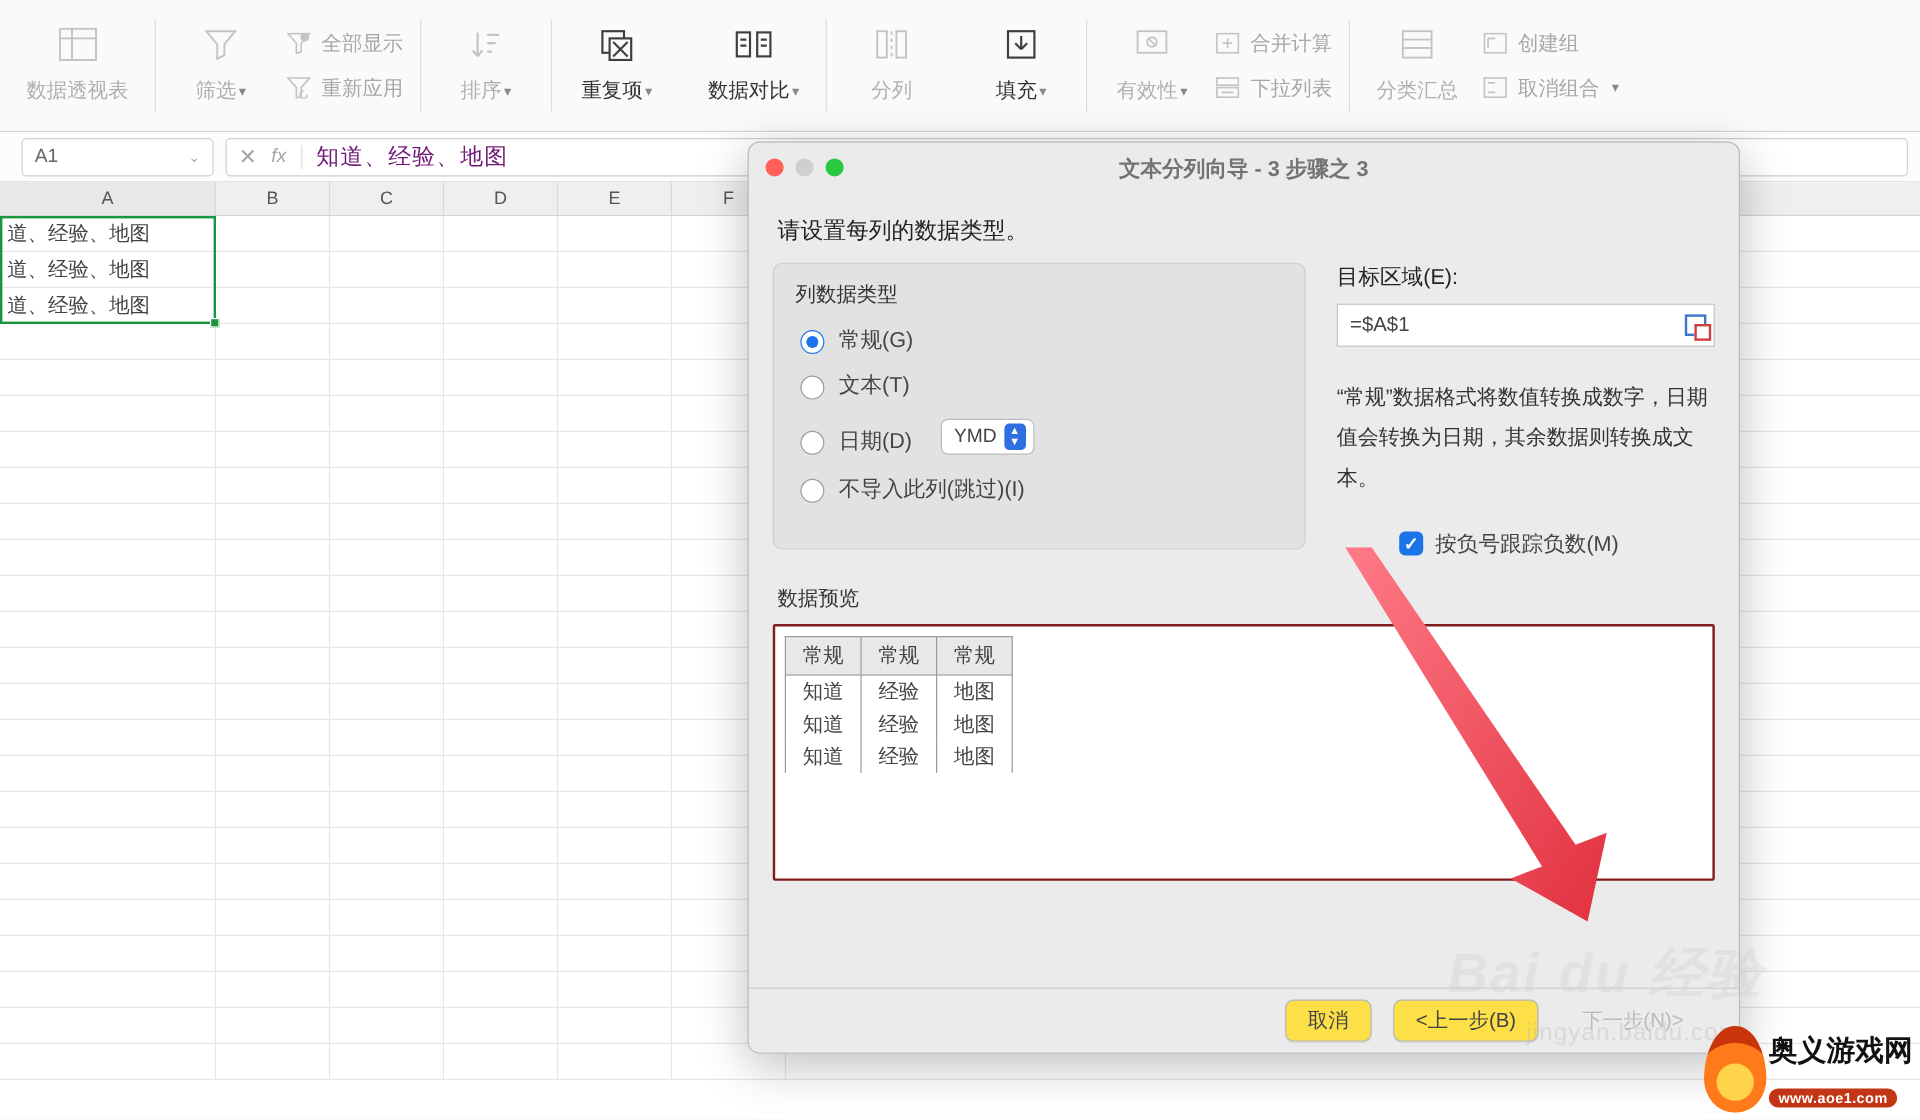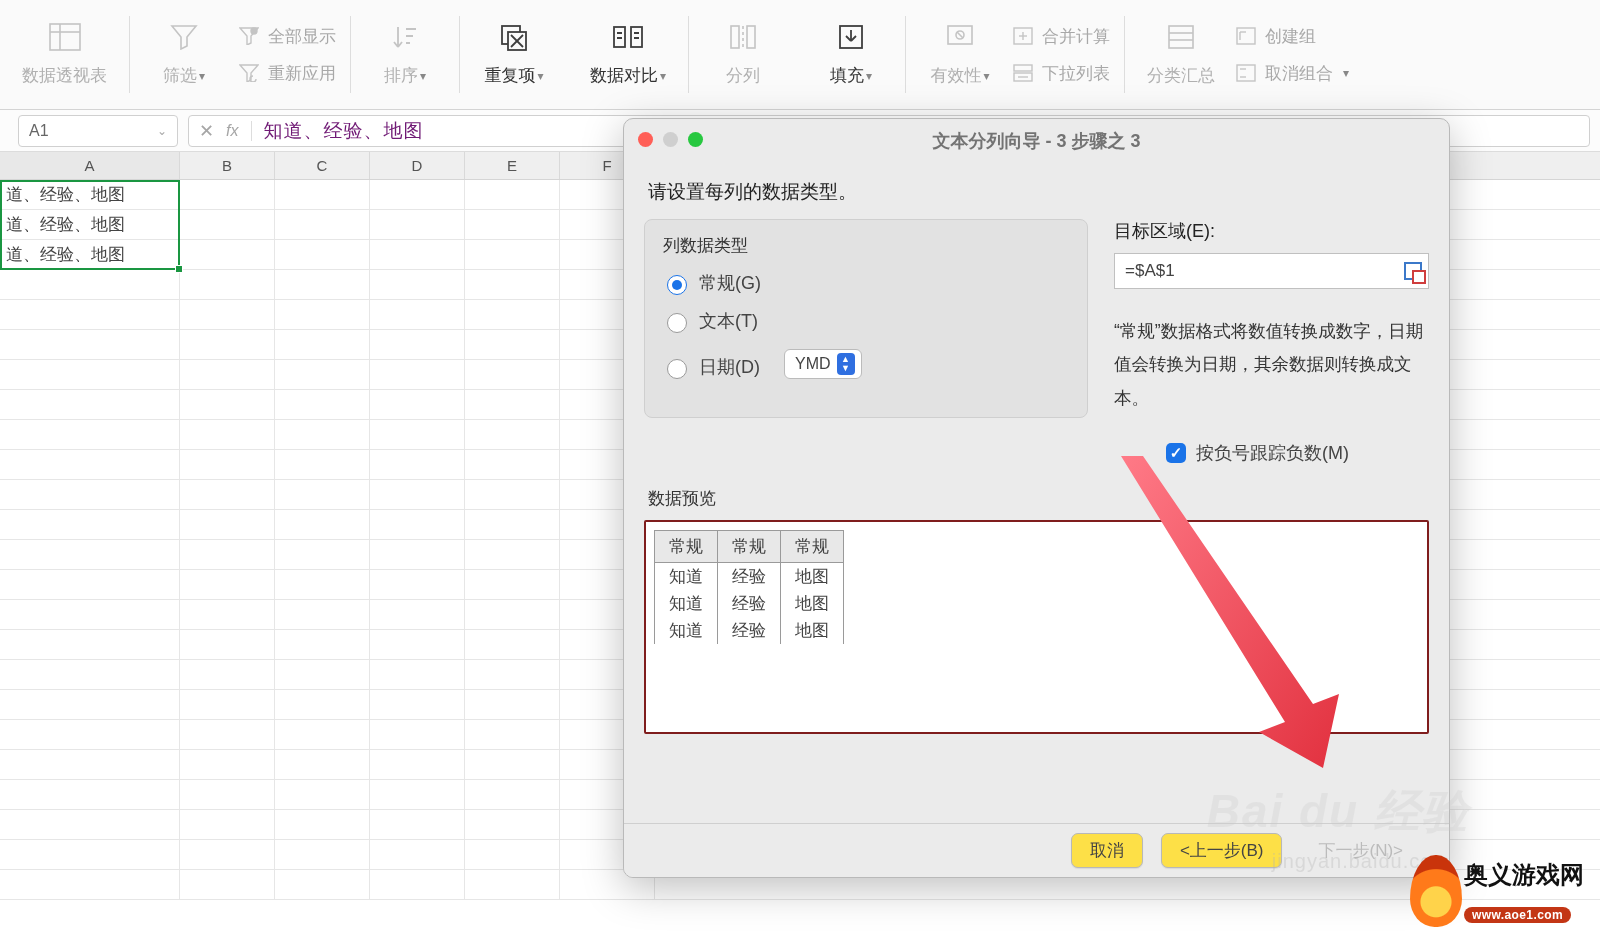--- a/index.html
+++ b/index.html
@@ -267,21 +267,21 @@
     font-size:46px; font-weight:700; color:rgba(200,200,200,0.28);
     letter-spacing:2px; pointer-events:none;
     font-style:italic;
   }
   .wm-baidu-sub {
     position:absolute; right:150px; bottom:60px;
     font-size:20px; color:rgba(180,180,180,0.33); pointer-events:none;
     letter-spacing:1px;
   }
   .site-badge {
-    position:absolute; right:16px; bottom:6px;
+    position:absolute; right:6px; bottom:6px;
     display:flex; align-items:center; gap:2px;
     pointer-events:none;
   }
   .site-flame {
     width:52px;height:72px;
     background: radial-gradient(circle at 50% 65%, #ffd34a 0 28%, #ff7a1a 30% 60%, #c9340b 62% 100%);
     border-radius: 50% 50% 48% 48% / 62% 62% 40% 40%;
     position:relative;
   }
   .site-text { display:flex; flex-direction:column; align-items:flex-start;}
@@ -732,20 +732,24 @@
           <span class="radio"></span>
           <span>文本(T)</span>
         </div>
         <div class="radio-row spaced">
           <span class="radio"></span>
           <span>日期(D)</span>
           <span class="ymd-select">
             <span>YMD</span>
             <span class="ymd-arrows">▲<br>▼</span>
           </span>
+        </div>
+        <div class="radio-row spaced">
+          <span class="radio"></span>
+          <span>不导入此列(跳过)(I)</span>
         </div>
       </div>
       <div class="panel-right">
         <div class="target-label">目标区域(E):</div>
         <div class="target-input">
           <span>=$A$1</span>
           <span class="range-icon"></span>
         </div>
         <div class="desc-text">“常规”数据格式将数值转换成数字，日期值会转换为日期，其余数据则转换成文本。</div>
         <div class="checkbox-row">

